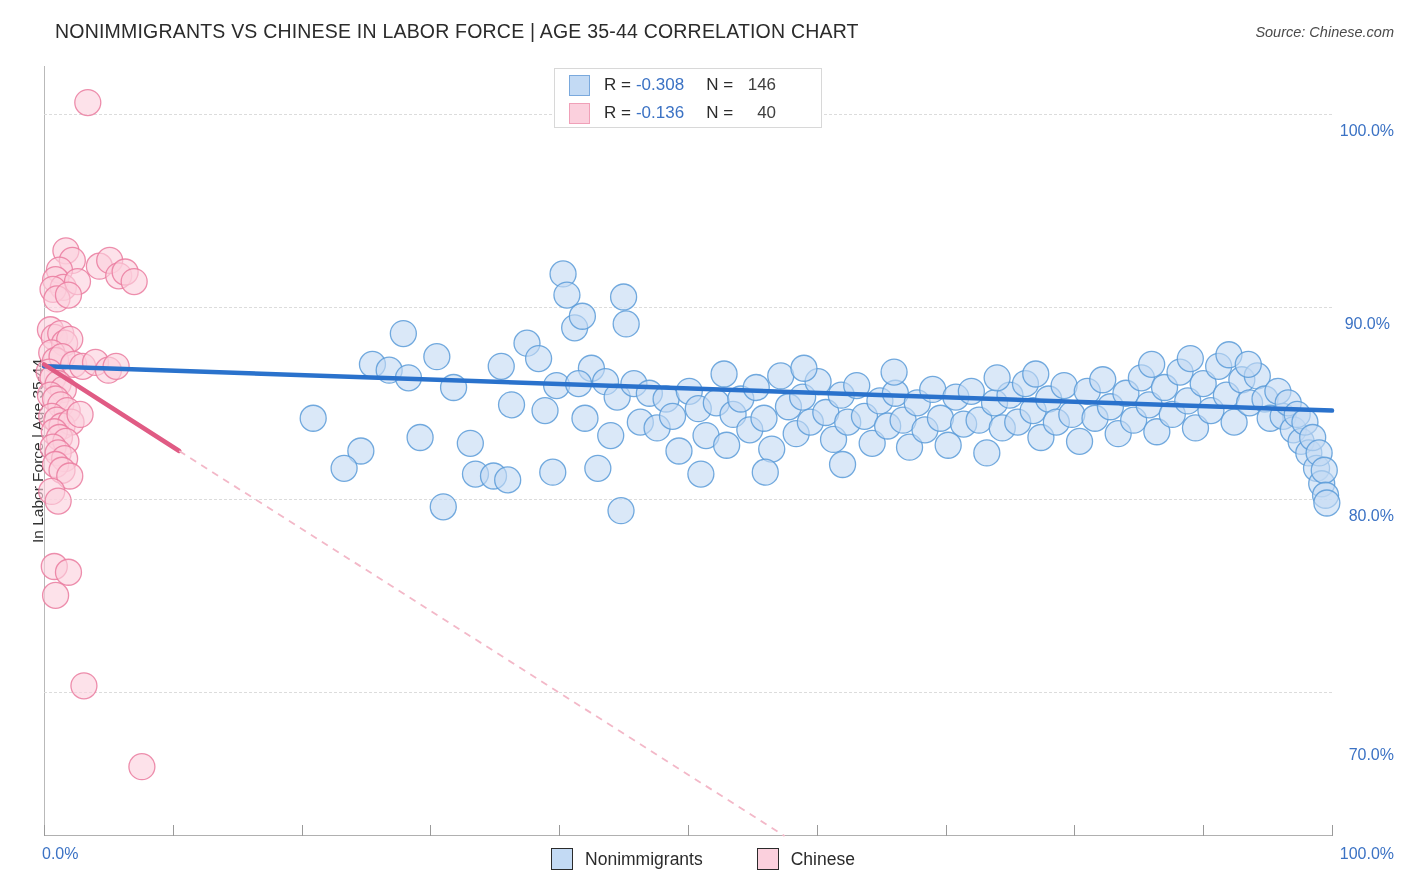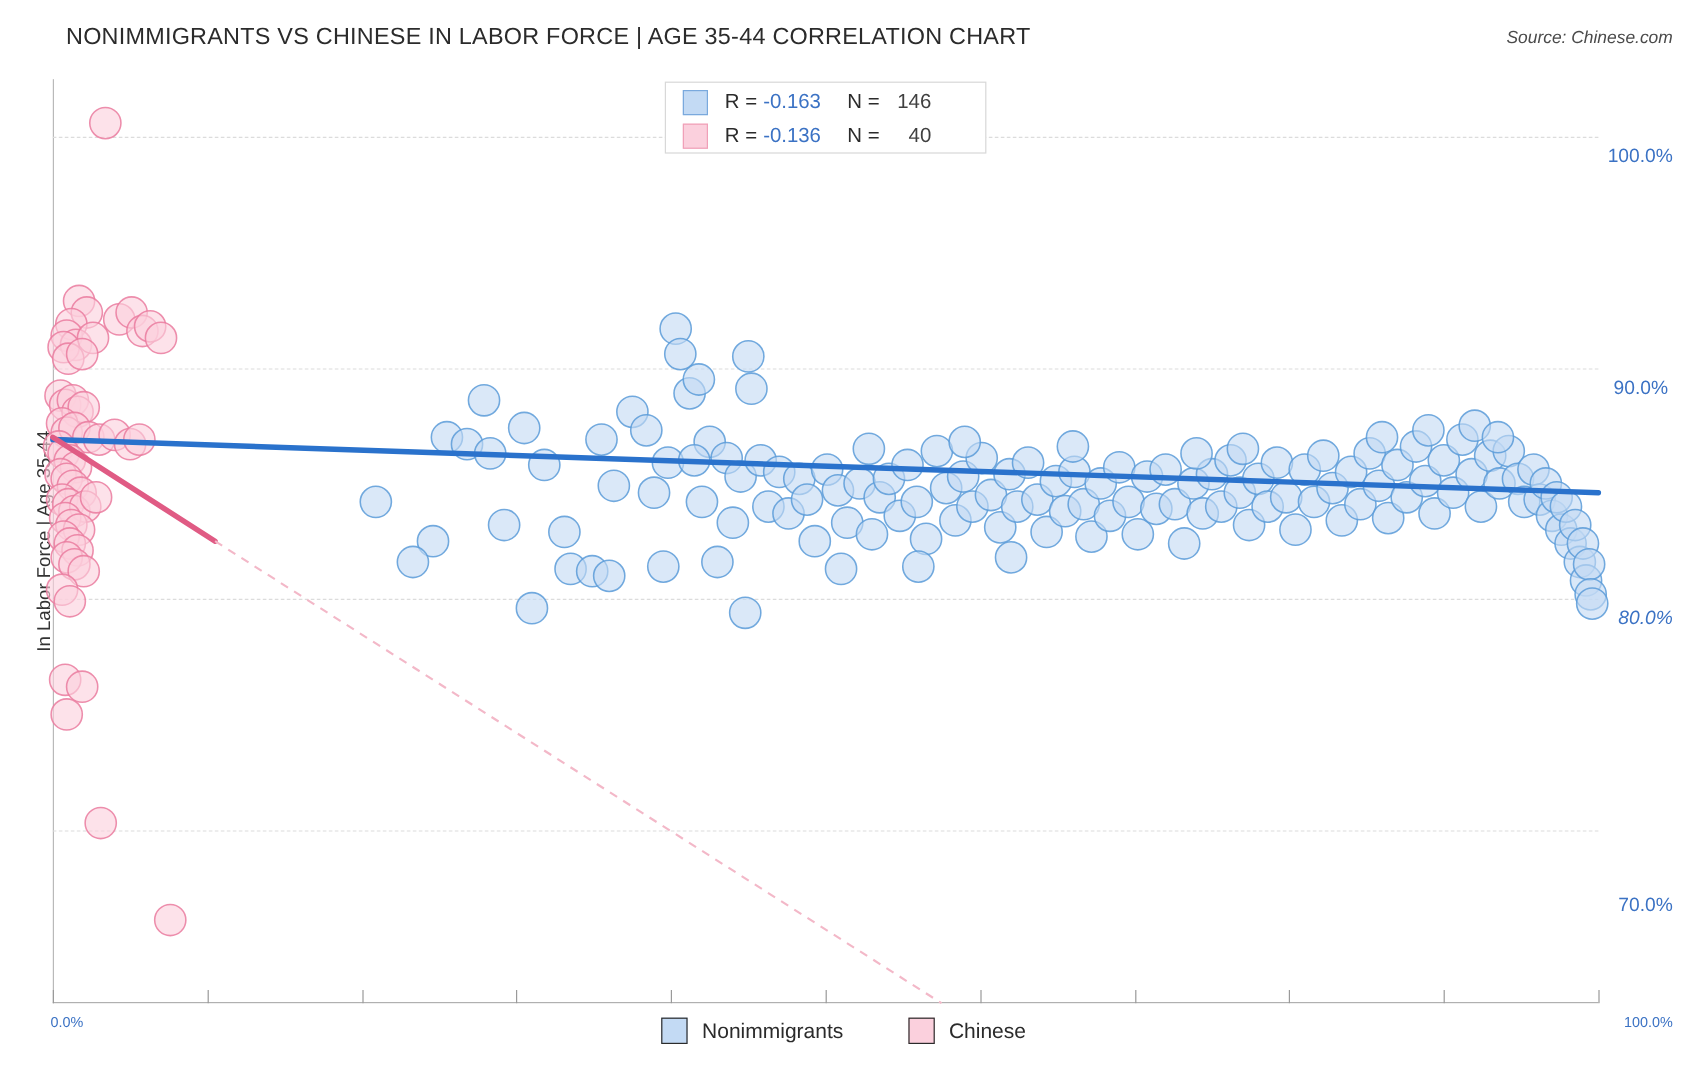--- a/index.html
+++ b/index.html
@@ -83,21 +83,21 @@
     position: absolute;
     right: 4px;
     font-size: 16px;
     color: #3b72c4;
     white-space: nowrap;
   }
 
   .xlab {
     position: absolute;
     top: 845px;
-    font-size: 12px;
+    font-size: 16px;
     color: #3b72c4;
     white-space: nowrap;
   }
   .xlab.left { left: 42px; }
   .xlab.right { right: 12px; }
 
   .watermark {
     position: absolute;
     left: 540px; top: 392px;
     font-size: 96px;
@@ -410,33 +410,33 @@
           <circle cx="97.89" cy="700.70" r="13" fill="#fbd0dd" fill-opacity="0.62" stroke="#ea7b9f" stroke-width="1.3" stroke-opacity="0.85"></circle>
         </g>
         <line x1="0" y1="300.2999999999999" x2="1288" y2="344.5750000000001" stroke="#2a72cc" stroke-width="4.5" stroke-linecap="round"></line>
         <line x1="0" y1="298.37499999999994" x2="135.24" y2="385" stroke="#e05b84" stroke-width="4.5" stroke-linecap="round"></line>
         <line x1="135.24" y1="385" x2="740.5999999999999" y2="770" stroke="#f3b8c8" stroke-width="1.8" stroke-dasharray="7 6"></line>
       </svg>
   </div>
 
   <div id="ylabels">
       <div class="ylab" style="top: 699.625px; right: 12px; margin-top: 46px;">70.0%</div>
-      <div class="ylab" style="top: 507.125px; right: 12px; font-style: italic;">80.0%</div>
+      <div class="ylab" style="top: 507.125px; right: 12px;">80.0%</div>
       <div class="ylab" style="top: 314.625px; right: 16px; text-align: center;">90.0%</div>
       <div class="ylab" style="top: 122.125px; right: 12px;">100.0%</div>
     </div>
 
   <div class="xlab left">0.0%</div>
   <div class="xlab right">100.0%</div>
 
   <div class="legend-box">
     <div class="legend-row">
       <span class="sw sw-blue"></span>
       <span class="lg-txt">R =</span>
-      <span class="lg-val">-0.163</span>
+      <span class="lg-val">-0.308</span>
       <span class="lg-n">N =</span>
       <span class="lg-nval">146</span>
     </div>
     <div class="legend-row">
       <span class="sw sw-pink"></span>
       <span class="lg-txt">R =</span>
       <span class="lg-val">-0.136</span>
       <span class="lg-n">N =</span>
       <span class="lg-nval">40</span>
     </div>

